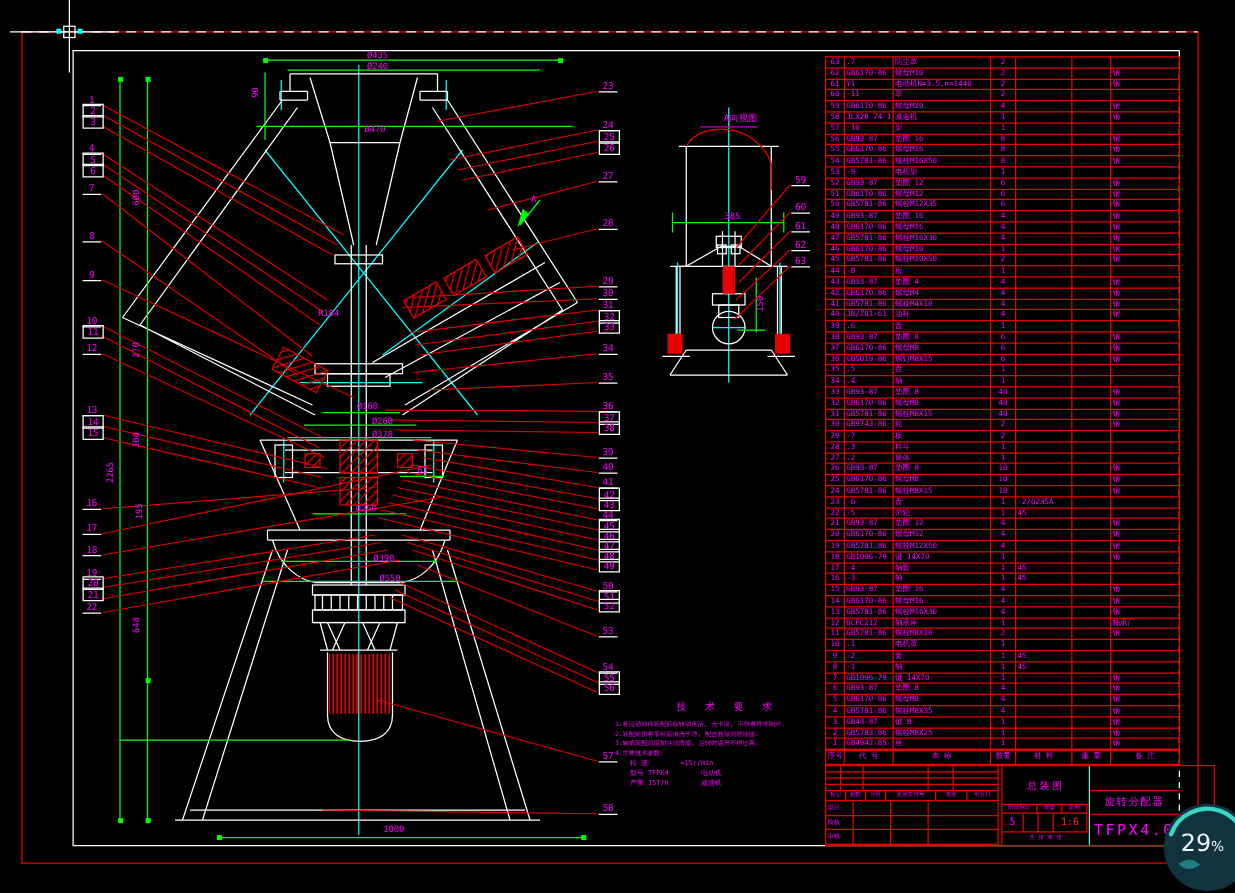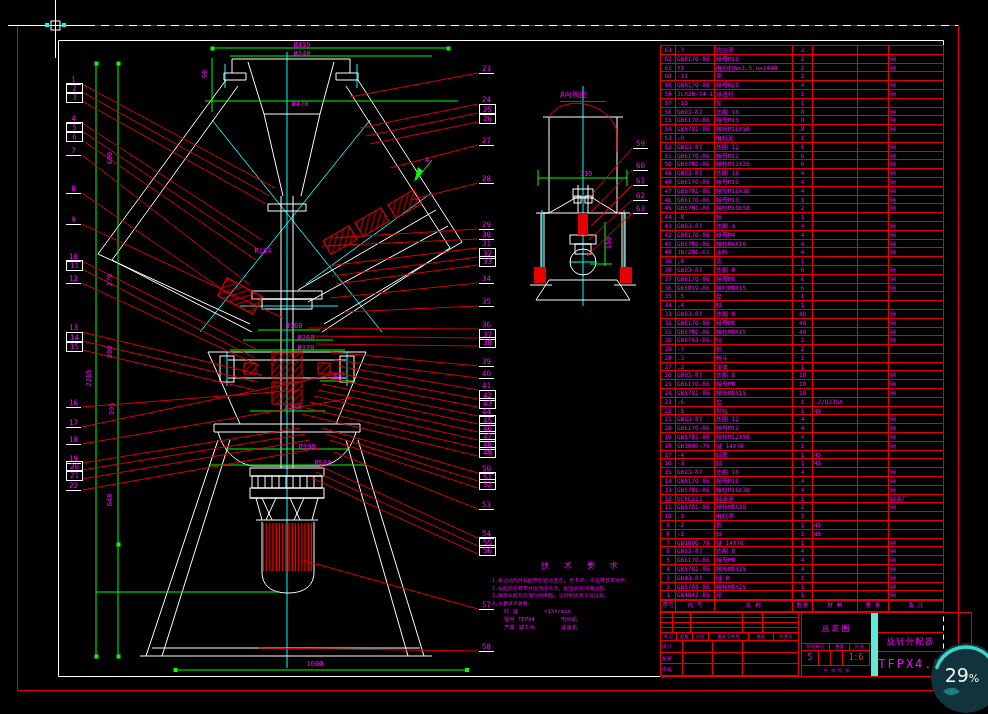--- a/index.html
+++ b/index.html
@@ -37,34 +37,34 @@
   #tb-mark .tbcell{line-height:8px;}
   .tb-sign{display:grid;grid-template-columns:22px 30px 30px 56px;height:11.6px;}
   .tb-sign .tbcell{line-height:11px;font-size:5px;text-align:left;padding-left:1px;}
   #tb-mid{position:absolute;left:140px;top:0;width:70px;height:63px;border-left:1px solid #e80000;}
   #tb-doc{height:31px;border-bottom:1px solid #e80000;display:flex;align-items:center;justify-content:center;
           font-size:8px;letter-spacing:2px;}
   #tb-strip{display:grid;grid-template-columns:28px 20px 20px;height:7px;}
   #tb-vals{display:grid;grid-template-columns:17px 12px 12px 27px;height:15px;}
   #tb-vals .tbcell{font-size:8px;line-height:14px;}
   #tb-note{height:9px;font-size:4.5px;line-height:9px;text-align:center;}
-  #tb-right{position:absolute;left:210px;top:0;width:72px;height:63px;border-left:7px solid #5eead4;}
+  #tb-right{position:absolute;left:210px;top:0;width:72px;height:63px;border-left:1px solid #5eead4;}
   #tb-r-top{height:20px;border-bottom:1px solid #e80000;}
   #tb-name{height:19px;border-bottom:1px solid #e80000;display:flex;align-items:center;justify-content:center;
            font-size:8.5px;letter-spacing:1px;}
   #tb-no{height:23px;display:flex;align-items:center;justify-content:center;font-size:12px;letter-spacing:2px;}
   
   #tech{position:absolute;left:492px;top:560px;width:180px;color:#ff00ff;}
   #tech-title{font-size:8px;letter-spacing:5px;text-align:center;}
   .tech-line{font-size:5px;line-height:7.5px;white-space:nowrap;overflow:hidden;}
   .tech-param{font-size:5.5px;line-height:8px;white-space:nowrap;padding-left:12px;}
   .tech-param .pv{display:inline-block;margin-left:26px;}
   #tech-lines{margin-top:6px;}
   
-  #sec-label{position:absolute;left:560px;top:90px;width:46px;text-align:left;color:#ff00ff;
+  #sec-label{position:absolute;left:560px;top:90px;width:46px;text-align:right;color:#ff00ff;
              font-size:7.5px;border-bottom:1px solid #c000c0;padding-bottom:1px;}
   
   #badge{position:absolute;left:931px;top:643px;width:70px;height:70px;border-radius:50%;
          background:#10333d;}
   #badge-text{position:absolute;left:0;top:21px;width:62px;text-align:center;color:#eef7f8;
               font-size:19px;font-family:"DejaVu Sans",sans-serif;}
   #badge-text .pct{font-size:11px;}
 </style>
 </head>
 <body>
@@ -950,23 +950,23 @@
       <div class="dim r90" style="left: 110px; top: 352px;">300</div>
       <div class="dim r90" style="left: 112px; top: 409px;">195</div>
       <div class="dim r90" style="left: 110px; top: 500px;">648</div>
       <div class="dim" style="left: 263px; top: 251px;">R184</div>
       <div class="dim" style="left: 294px; top: 326px;">Ø160</div>
       <div class="dim" style="left: 306px; top: 338px;">Ø260</div>
       <div class="dim" style="left: 306px; top: 348px;">Ø378</div>
       <div class="dim" style="left: 293px; top: 408px; font-family: Liberation Mono, monospace;">Ø250</div>
       <div class="dim" style="left: 338px; top: 377px;">63</div>
       <div class="dim" style="left: 307px; top: 447px;">Ø390</div>
-      <div class="dim" style="left: 323px; top: 463px; font-family: Liberation Mono, monospace;">Ø550</div>
+      <div class="dim" style="left: 312px; top: 463px;">Ø550</div>
       <div class="dim" style="left: 315px; top: 664px;">1000</div>
-      <div class="dim" style="left: 586px; top: 174px;">319</div>
+      <div class="dim" style="left: 586px; top: 174px;">385</div>
       <div class="dim r90" style="left: 609px; top: 243px;">150</div>
       <div class="dim" style="left: 427px; top: 160px;">A</div>
       <div class="balloon" style="left: 66px; top: 75px;">1</div>
       <div class="balloon box" style="left: 66px; top: 83px;">2</div>
       <div class="balloon box" style="left: 66px; top: 92px;">3</div>
       <div class="balloon" style="left: 66px; top: 114px;">4</div>
       <div class="balloon box" style="left: 66px; top: 122px;">5</div>
       <div class="balloon box" style="left: 66px; top: 131px;">6</div>
       <div class="balloon" style="left: 66px; top: 146px;">7</div>
       <div class="balloon" style="left: 66px; top: 184px;">8</div>

